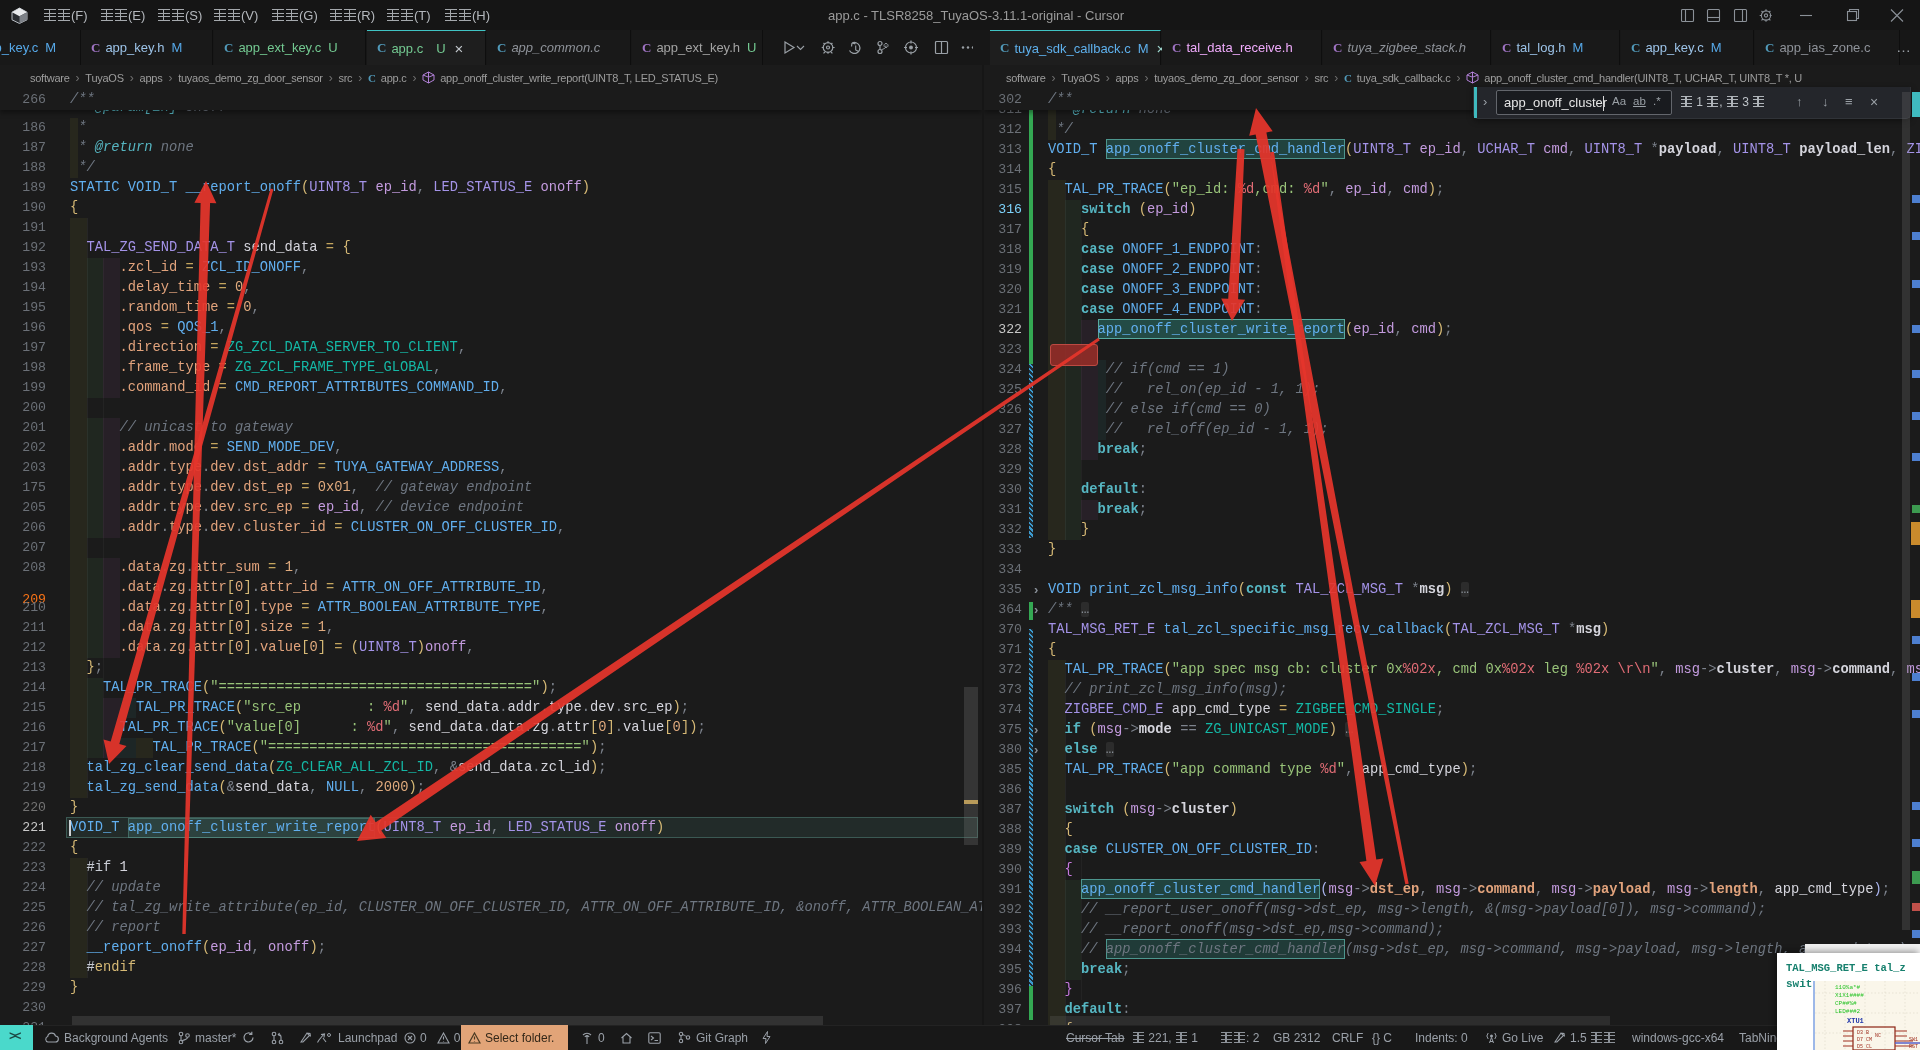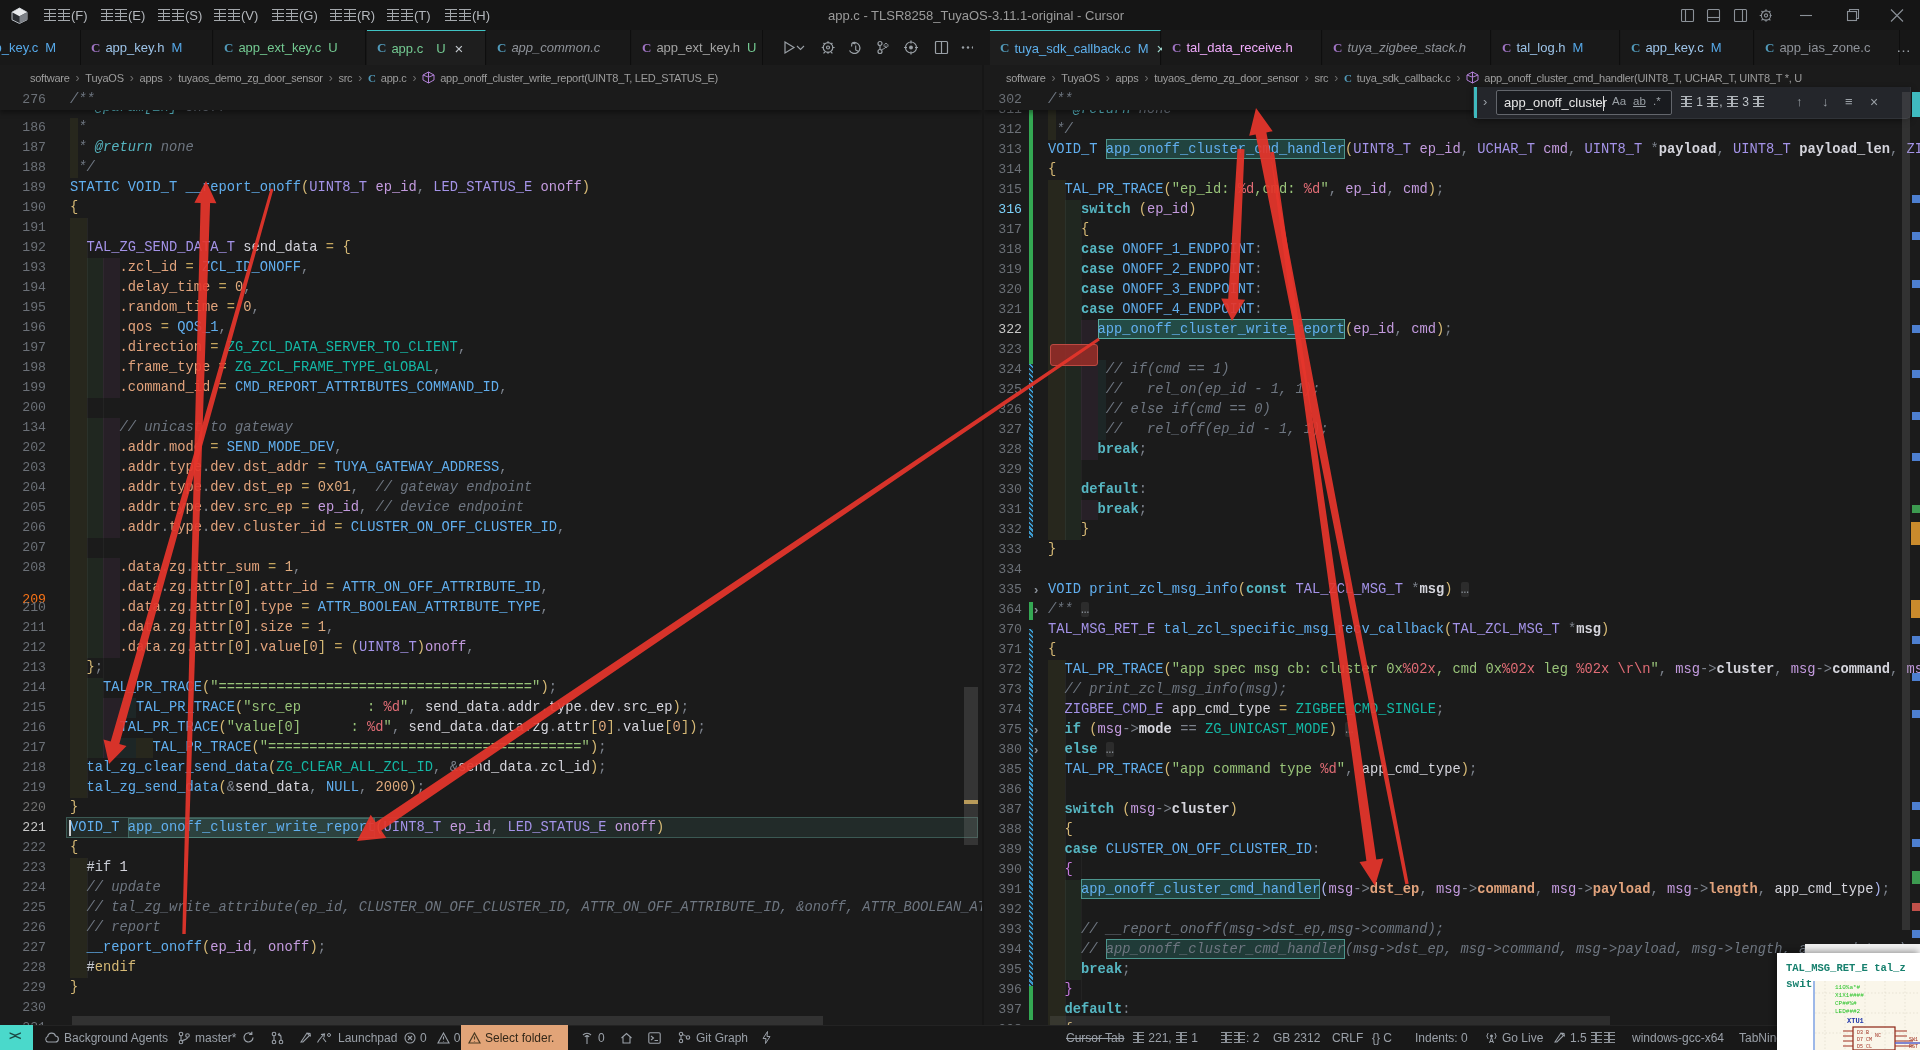--- a/index.html
+++ b/index.html
@@ -328,27 +328,27 @@
 <pre class="code" style="left:70px;top:208px">      <span class="fld">.random_time</span> <span class="eq">=</span> <span class="nl">0</span><span class="pun">,</span></pre>
 <div class="num" style="left:6px;top:228px;color:#6b7077">196</div>
 <pre class="code" style="left:70px;top:228px">      <span class="fld">.qos</span> <span class="eq">=</span> <span class="mac">QOS_1</span><span class="pun">,</span></pre>
 <div class="num" style="left:6px;top:248px;color:#6b7077">197</div>
 <pre class="code" style="left:70px;top:248px">      <span class="fld">.direction</span> <span class="eq">=</span> <span class="enu">ZG_ZCL_DATA_SERVER_TO_CLIENT</span><span class="pun">,</span></pre>
 <div class="num" style="left:6px;top:268px;color:#6b7077">198</div>
 <pre class="code" style="left:70px;top:268px">      <span class="fld">.frame_type</span> <span class="eq">=</span> <span class="enu">ZG_ZCL_FRAME_TYPE_GLOBAL</span><span class="pun">,</span></pre>
 <div class="num" style="left:6px;top:288px;color:#6b7077">199</div>
 <pre class="code" style="left:70px;top:288px">      <span class="fld">.command_id</span> <span class="eq">=</span> <span class="mac">CMD_REPORT_ATTRIBUTES_COMMAND_ID</span><span class="pun">,</span></pre>
 <div class="num" style="left:6px;top:308px;color:#6b7077">200</div>
-<div class="num" style="left:6px;top:328px;color:#6b7077">134</div>
+<div class="num" style="left:6px;top:328px;color:#6b7077">201</div>
 <pre class="code" style="left:70px;top:328px">      <span class="com">// unicast to gateway</span></pre>
 <div class="num" style="left:6px;top:348px;color:#6b7077">202</div>
 <pre class="code" style="left:70px;top:348px">      <span class="fld">.addr</span><span class="pun">.</span><span class="fld">mode</span> <span class="eq">=</span> <span class="mac">SEND_MODE_DEV</span><span class="pun">,</span></pre>
 <div class="num" style="left:6px;top:368px;color:#6b7077">203</div>
 <pre class="code" style="left:70px;top:368px">      <span class="fld">.addr</span><span class="pun">.</span><span class="fld">type</span><span class="pun">.</span><span class="fld">dev</span><span class="pun">.</span><span class="fld">dst_addr</span> <span class="eq">=</span> <span class="mac">TUYA_GATEWAY_ADDRESS</span><span class="pun">,</span></pre>
-<div class="num" style="left:6px;top:388px;color:#6b7077">204</div>
+<div class="num" style="left:6px;top:388px;color:#6b7077">175</div>
 <pre class="code" style="left:70px;top:388px">      <span class="fld">.addr</span><span class="pun">.</span><span class="fld">type</span><span class="pun">.</span><span class="fld">dev</span><span class="pun">.</span><span class="fld">dst_ep</span> <span class="eq">=</span> <span class="nl">0x01</span><span class="pun">,</span>  <span class="com">// gateway endpoint</span></pre>
 <div class="num" style="left:6px;top:408px;color:#6b7077">205</div>
 <pre class="code" style="left:70px;top:408px">      <span class="fld">.addr</span><span class="pun">.</span><span class="fld">type</span><span class="pun">.</span><span class="fld">dev</span><span class="pun">.</span><span class="fld">src_ep</span> <span class="eq">=</span> <span class="par">ep_id</span><span class="pun">,</span> <span class="com">// device endpoint</span></pre>
 <div class="num" style="left:6px;top:428px;color:#6b7077">206</div>
 <pre class="code" style="left:70px;top:428px">      <span class="fld">.addr</span><span class="pun">.</span><span class="fld">type</span><span class="pun">.</span><span class="fld">dev</span><span class="pun">.</span><span class="fld">cluster_id</span> <span class="eq">=</span> <span class="mac">CLUSTER_ON_OFF_CLUSTER_ID</span><span class="pun">,</span></pre>
 <div class="num" style="left:6px;top:448px;color:#6b7077">207</div>
 <div class="num" style="left:6px;top:468px;color:#6b7077">208</div>
 <pre class="code" style="left:70px;top:468px">      <span class="fld">.data</span><span class="pun">.</span><span class="fld">zg</span><span class="pun">.</span><span class="fld">attr_sum</span> <span class="eq">=</span> <span class="nl">1</span><span class="pun">,</span></pre>
 <div class="num" style="left:6px;top:500px;color:#f97316">209</div>
 <pre class="code" style="left:70px;top:488px">      <span class="fld">.data</span><span class="pun">.</span><span class="fld">zg</span><span class="pun">.</span><span class="fld">attr</span><span class="br">[</span><span class="nl">0</span><span class="br">]</span><span class="pun">.</span><span class="fld">attr_id</span> <span class="eq">=</span> <span class="mac">ATTR_ON_OFF_ATTRIBUTE_ID</span><span class="pun">,</span></pre>
@@ -389,21 +389,21 @@
 <div class="num" style="left:6px;top:848px;color:#6b7077">227</div>
 <pre class="code" style="left:70px;top:848px">  <span class="fn">__report_onoff</span><span class="br">(</span><span class="par">ep_id</span><span class="pun">,</span> <span class="par">onoff</span><span class="br">)</span><span class="pun">;</span></pre>
 <div class="num" style="left:6px;top:868px;color:#6b7077">228</div>
 <pre class="code" style="left:70px;top:868px">  <span class="pp">#</span><span class="br">endif</span></pre>
 <div class="num" style="left:6px;top:888px;color:#6b7077">229</div>
 <pre class="code" style="left:70px;top:888px"><span class="br">}</span></pre>
 <div class="num" style="left:6px;top:908px;color:#6b7077">230</div>
 <div class="num" style="left:6px;top:928px;color:#6b7077">231</div>
 <div class="abs" style="left:69px;top:730px;width:1.5px;height:16px;background:#cfd2d6"></div>
 <div class="abs" style="left:0;top:0;width:982px;height:20px;background:#1b1b1b;box-shadow:0 3px 5px rgba(0,0,0,.38)">
-      <div class="num" style="left:6px;top:0">276</div>
+      <div class="num" style="left:6px;top:0">266</div>
       <pre class="code" style="left:70px;top:0"><span class="com">/**</span></pre>
     </div>
 <div class="abs" style="left:964px;top:597px;width:14px;height:158px;background:rgba(121,121,121,.28)"></div>
 <div class="abs" style="left:964px;top:710px;width:14px;height:4px;background:#b89a5a"></div>
 <div class="abs" style="left:72px;top:926px;width:751px;height:9px;background:rgba(121,121,121,.25)"></div>
 </div>
 <div class="abs" style="left:984px;top:90px;width:936px;height:935px;overflow:hidden">
 <div class="abs" style="left:45px;top:7px;width:4px;height:267px;background:#34a853"></div>
 <div class="abs" style="left:45px;top:274px;width:4px;height:174px;background:repeating-linear-gradient(45deg,#3d9bd0 0 1.5px,rgba(61,155,208,.15) 1.5px 3.5px)"></div>
 <div class="abs" style="left:45px;top:512px;width:4px;height:18px;background:#34a853"></div>
@@ -621,20 +621,21 @@
 <pre class="code" style="left:64px;top:710px">  <span class="kw">switch</span> <span class="br">(</span><span class="par">msg</span><span class="pun">-&gt;</span><span class="varb">cluster</span><span class="br">)</span></pre>
 <div class="num" style="left:-2px;top:730px;color:#6b7077">388</div>
 <pre class="code" style="left:64px;top:730px">  <span class="br">{</span></pre>
 <div class="num" style="left:-2px;top:750px;color:#6b7077">389</div>
 <pre class="code" style="left:64px;top:750px">  <span class="kw">case</span> <span class="mac">CLUSTER_ON_OFF_CLUSTER_ID</span><span class="pun">:</span></pre>
 <div class="num" style="left:-2px;top:770px;color:#6b7077">390</div>
 <pre class="code" style="left:64px;top:770px">  <span class="br2">{</span></pre>
 <div class="num" style="left:-2px;top:790px;color:#6b7077">391</div>
 <pre class="code" style="left:64px;top:790px">    <span class="fn">app_onoff_cluster_cmd_handler</span><span class="br3">(</span><span class="par">msg</span><span class="pun">-&gt;</span><span class="fldb">dst_ep</span><span class="pun">,</span> <span class="par">msg</span><span class="pun">-&gt;</span><span class="fldb">command</span><span class="pun">,</span> <span class="par">msg</span><span class="pun">-&gt;</span><span class="fldb">payload</span><span class="pun">,</span> <span class="par">msg</span><span class="pun">-&gt;</span><span class="fldb">length</span><span class="pun">,</span> <span class="var">app_cmd_type</span><span class="br3">)</span><span class="pun">;</span></pre>
 <div class="num" style="left:-2px;top:810px;color:#6b7077">392</div>
+<pre class="code" style="left:64px;top:810px">    <span class="com">// __report_user_onoff(msg-&gt;dst_ep, msg-&gt;length, &amp;(msg-&gt;payload[0]), msg-&gt;command);</span></pre>
 <div class="num" style="left:-2px;top:830px;color:#6b7077">393</div>
 <pre class="code" style="left:64px;top:830px">    <span class="com">// __report_onoff(msg-&gt;dst_ep,msg-&gt;command);</span></pre>
 <div class="num" style="left:-2px;top:850px;color:#6b7077">394</div>
 <pre class="code" style="left:64px;top:850px">    <span class="com">// </span><span class="com">app_onoff_cluster_cmd_handler</span><span class="com">(msg-&gt;dst_ep, msg-&gt;command, msg-&gt;payload, msg-&gt;length, app_cmd_type);</span></pre>
 <div class="num" style="left:-2px;top:870px;color:#6b7077">395</div>
 <pre class="code" style="left:64px;top:870px">    <span class="kw">break</span><span class="pun">;</span></pre>
 <div class="num" style="left:-2px;top:890px;color:#6b7077">396</div>
 <pre class="code" style="left:64px;top:890px">  <span class="br2">}</span></pre>
 <div class="num" style="left:-2px;top:910px;color:#6b7077">397</div>
 <pre class="code" style="left:64px;top:910px">  <span class="kw">default</span><span class="pun">:</span></pre>

